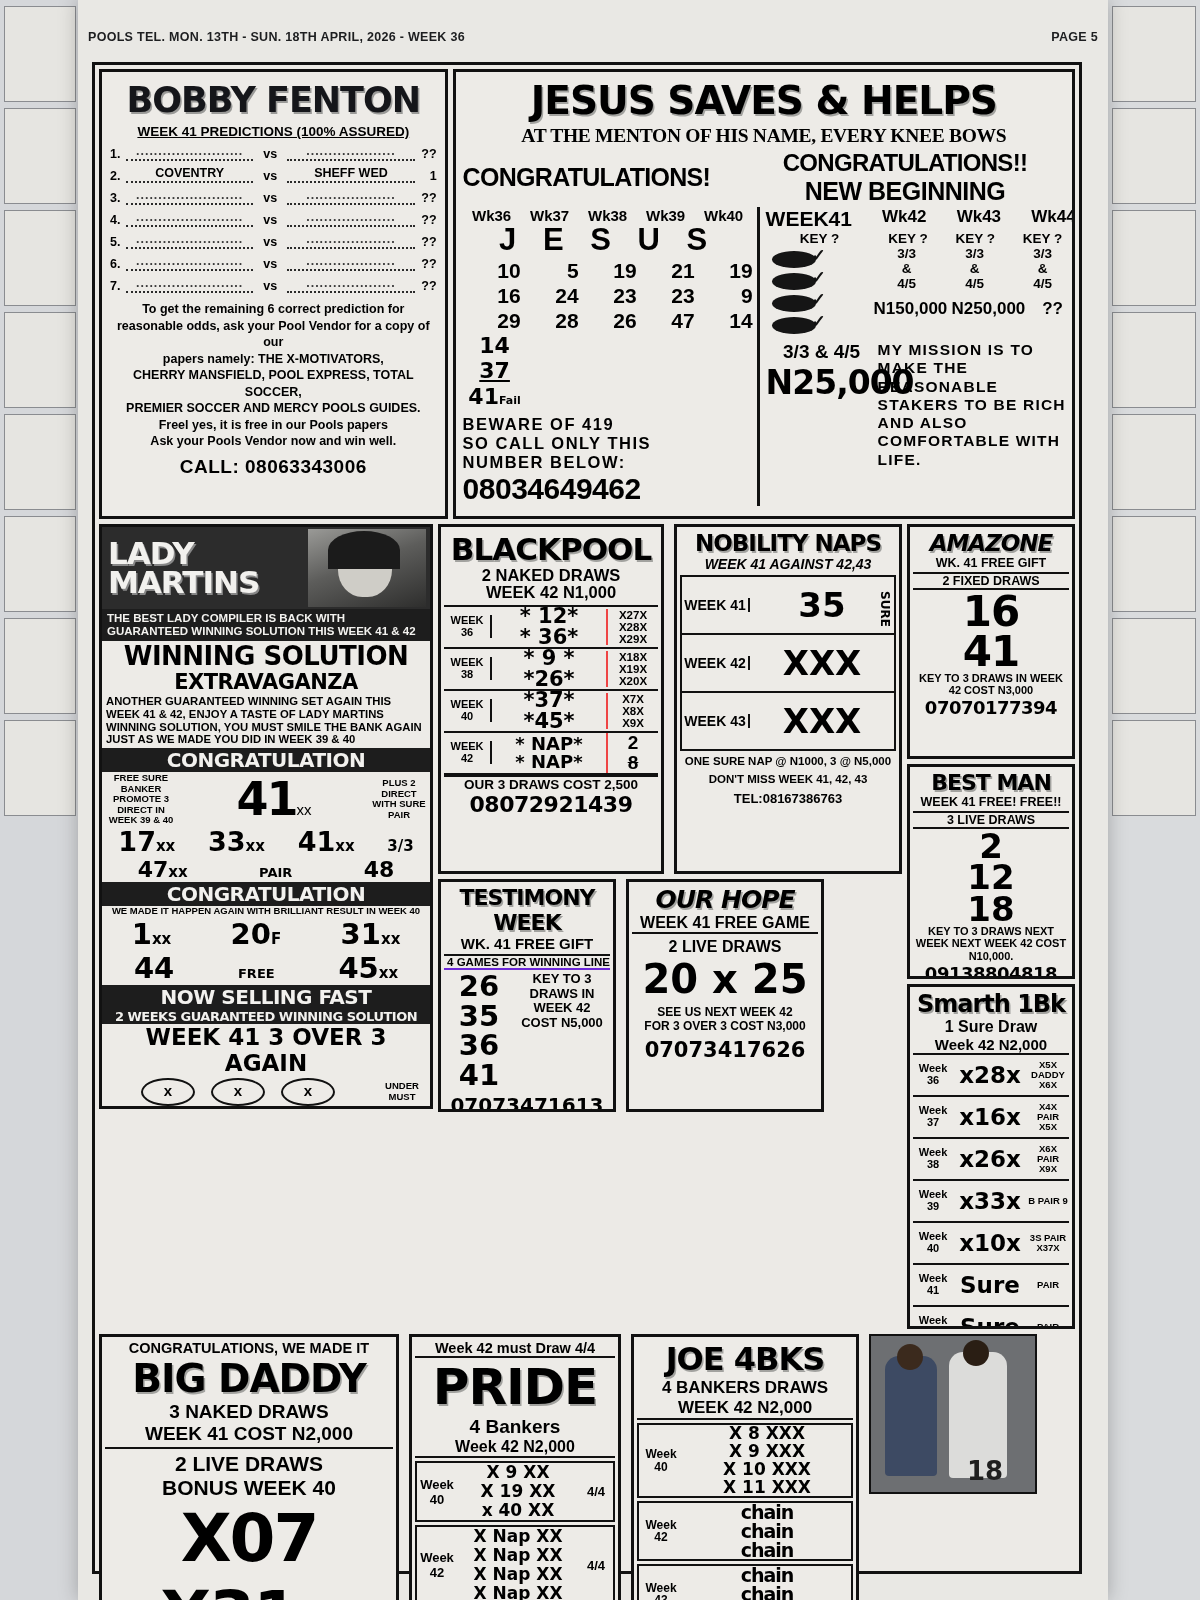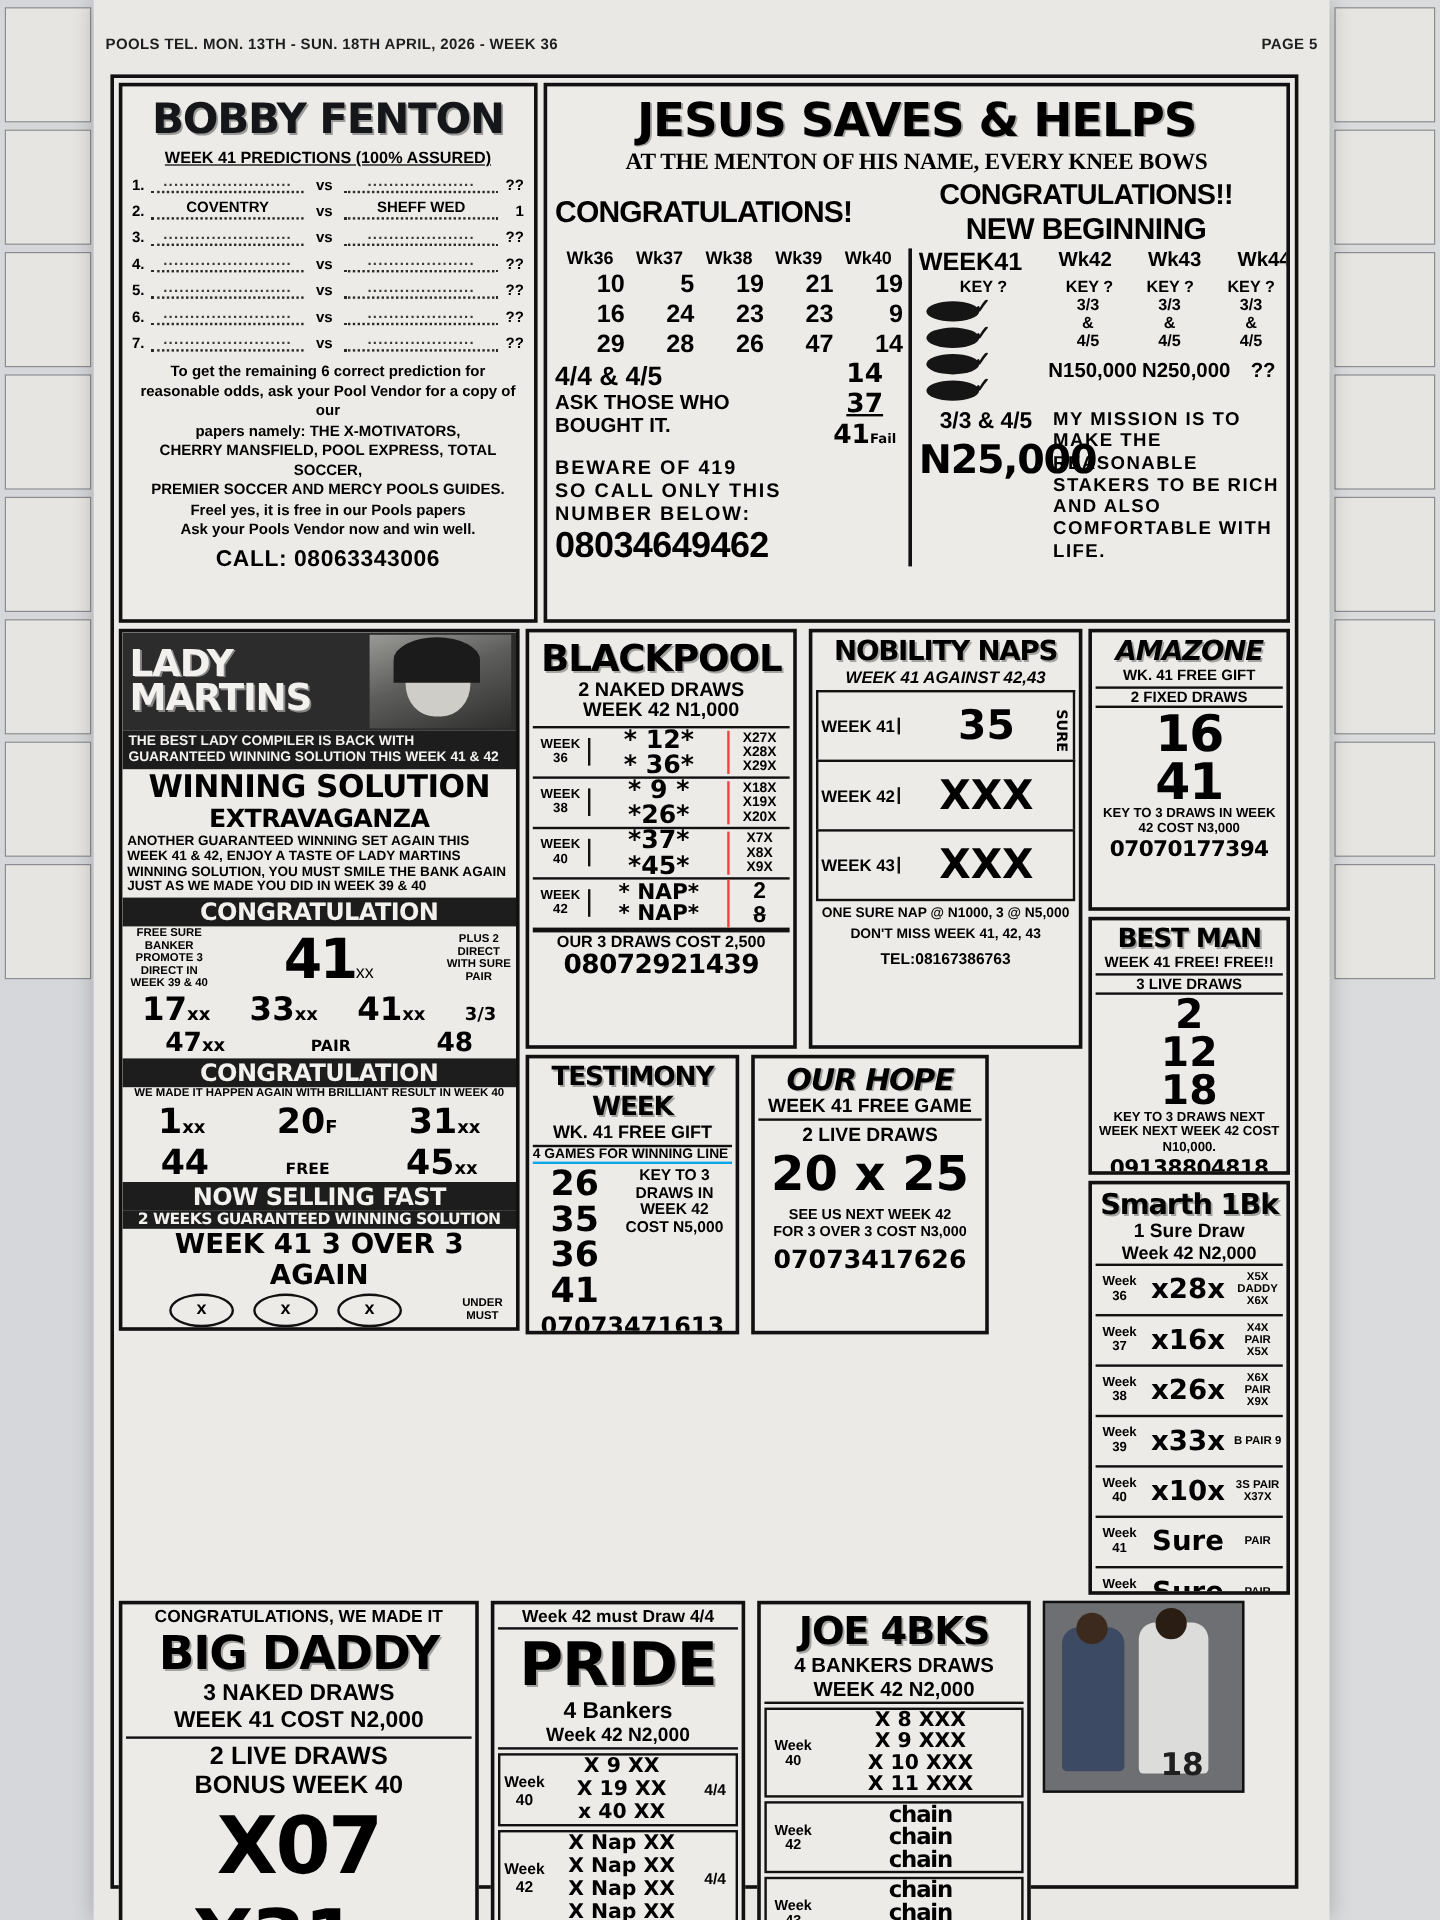--- a/index.html
+++ b/index.html
@@ -329,20 +329,21 @@
 
       <div class="js-cols">
         <div class="js-left">
           <div class="wk-head">
             <span>Wk36</span>
             <span>Wk37</span>
             <span>Wk38</span>
             <span>Wk39</span>
             <span>Wk40</span>
           </div>
+          <div class="jesus-word">J E S U S</div>
           <div class="num-row">
             <span>10</span>
             <span>5</span>
             <span>19</span>
             <span>21</span>
             <span>19</span>
           </div>
           <div class="num-row">
             <span>16</span>
             <span>24</span>
@@ -351,25 +352,20 @@
             <span>9</span>
           </div>
           <div class="num-row">
             <span>29</span>
             <span>28</span>
             <span>26</span>
             <span>47</span>
             <span>14</span>
           </div>
           <div style="display:flex;align-items:flex-start;">
-            <div style="flex:1;">
-              <div class="js-44">4/4 &amp; 4/5</div>
-              <div class="js-ask">ASK THOSE WHO</div>
-              <div class="js-ask">BOUGHT IT.</div>
-            </div>
             <div style="width:64px;text-align:center;font-family:'DejaVu Sans',sans-serif;font-weight:bold;font-size:22px;line-height:1.15;">
               <div>14</div>
               <div style="text-decoration:underline;">37</div>
               <div><span>41</span><span style="font-size:11px;">Fail</span></div>
             </div>
           </div>
           <div class="js-beware">BEWARE  OF  419</div>
           <div class="js-beware" style="margin-top:0">SO CALL ONLY THIS</div>
           <div class="js-beware" style="margin-top:0">NUMBER BELOW:</div>
           <div class="js-phone">08034649462</div>
@@ -577,21 +573,21 @@
           <div class="nb-f">ONE SURE NAP @ N1000, 3 @ N5,000</div>
           <div class="nb-f">DON'T MISS WEEK 41, 42, 43</div>
           <div class="nb-f" style="font-size:13px;">TEL:08167386763</div>
         </div>
       </div>
 
       <div class="row" style="margin-top:5px;">
         <div class="box" id="testimony">
           <div class="adtitle ts-t">TESTIMONY WEEK</div>
           <div style="font-size:15px;font-weight:bold;text-align:center;">WK. 41 FREE GIFT</div>
-          <div style="font-size:11.5px;font-weight:bold;text-align:left;border-top:2px solid #111;border-bottom:2px solid #0ea5e9;margin:2px 0;">4 GAMES FOR WINNING LINE</div>
+          <div style="font-size:11.5px;font-weight:bold;text-align:right;border-top:2px solid #111;border-bottom:2px solid #6d28d9;margin:2px 0;">4 GAMES FOR WINNING LINE</div>
           <div class="ts-grid">
             <div class="ts-nums">
               <div>26</div>
               <div>35</div>
               <div>36</div>
               <div>41</div>
             </div>
             <div class="ts-txt">KEY TO 3 DRAWS IN WEEK 42 COST N5,000</div>
           </div>
           <div style="font-family:'DejaVu Sans',sans-serif;font-size:20px;font-weight:bold;text-align:center;margin-top:3px;">07073471613</div>

